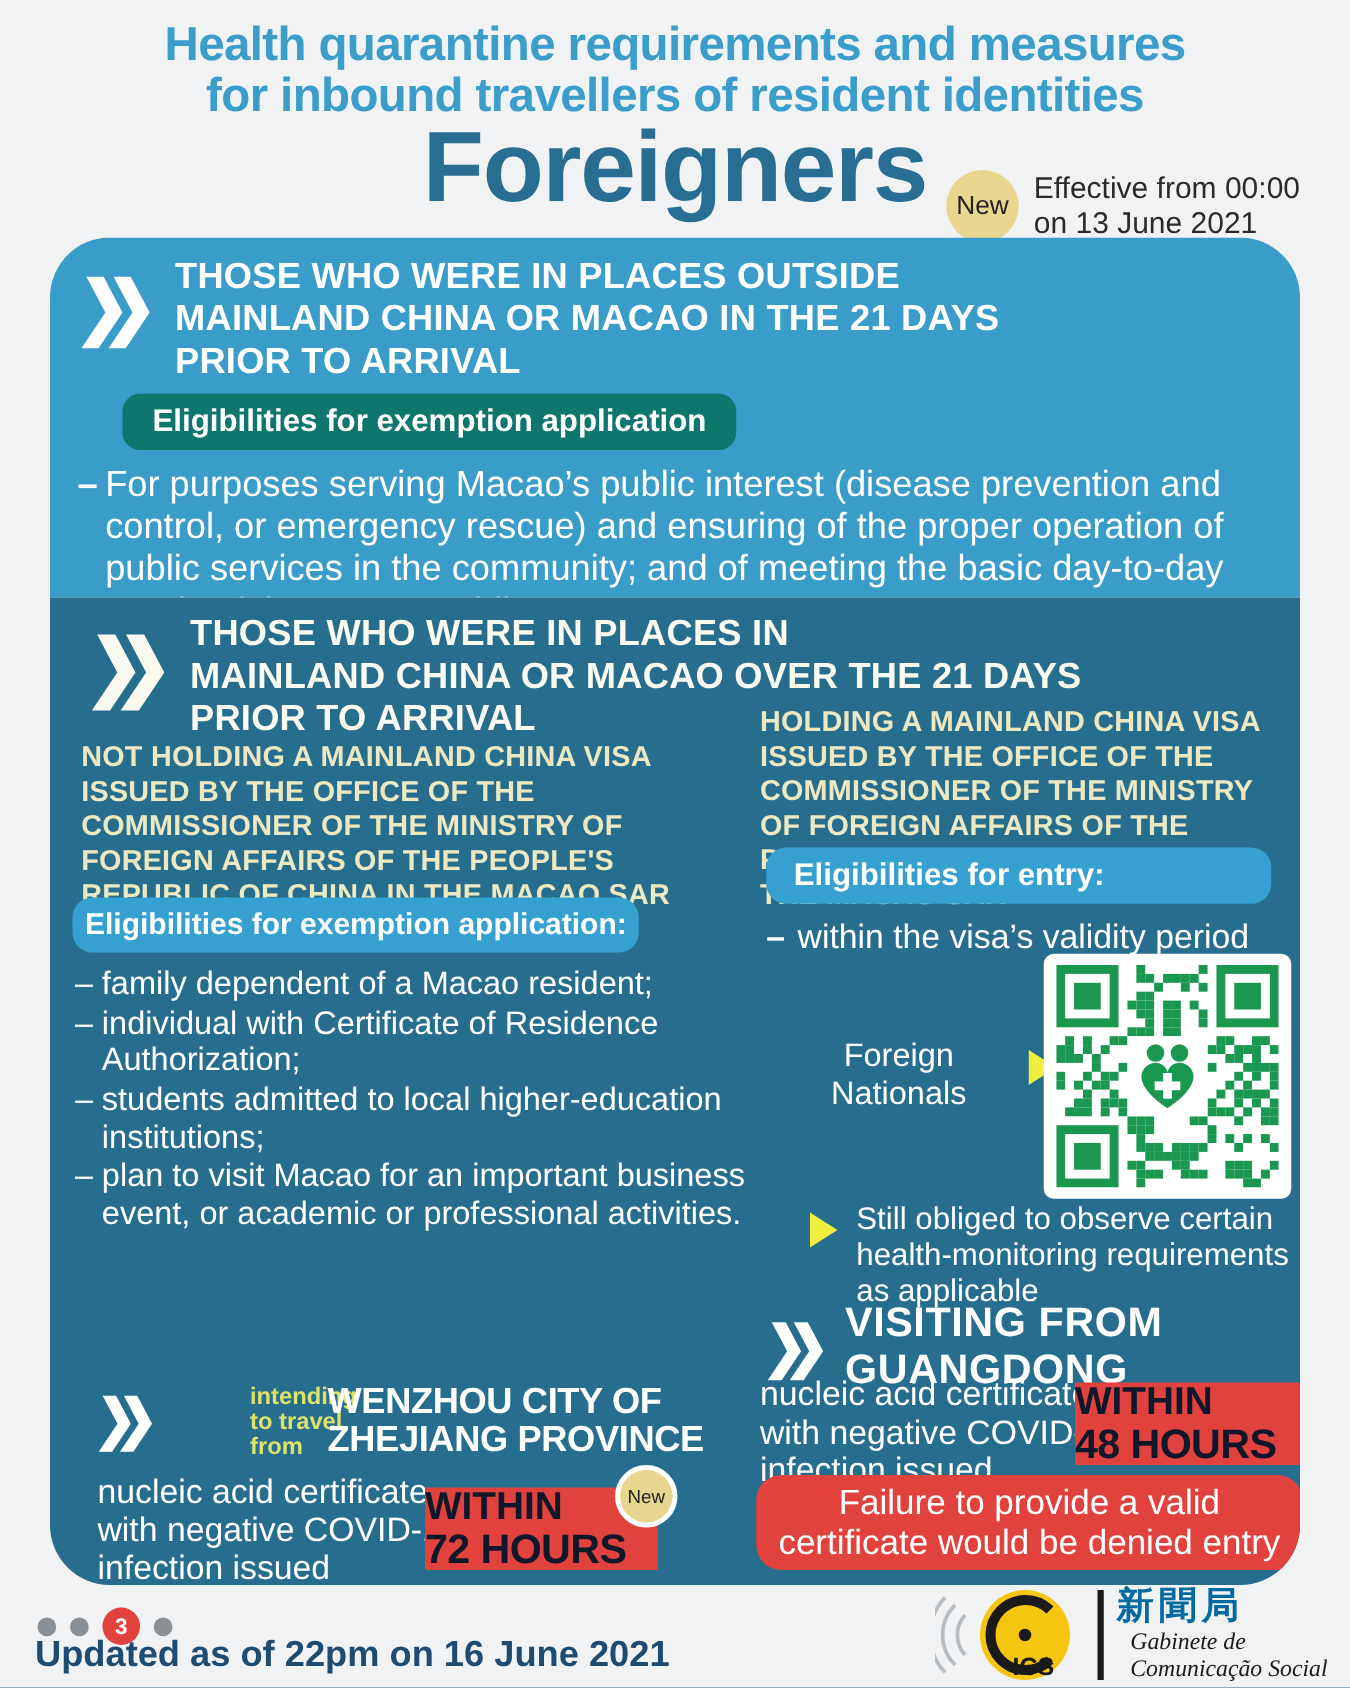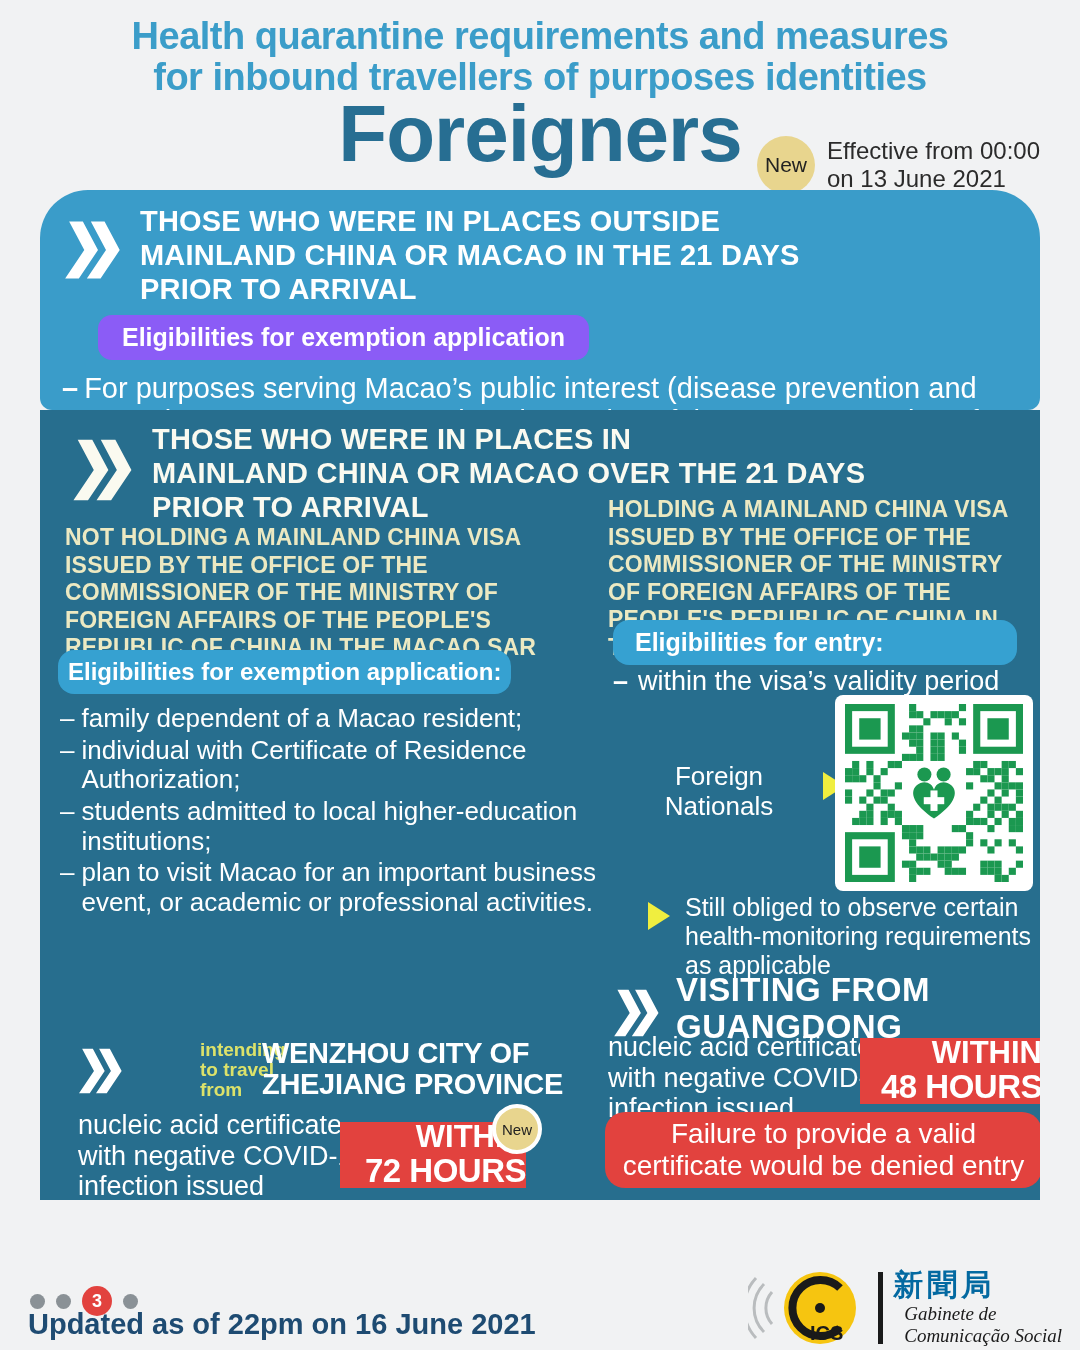--- a/index.html
+++ b/index.html
@@ -14,65 +14,65 @@
     color:#276e92;font-size:80px;font-weight:bold;letter-spacing:-1px;}
   .effective{position:absolute;top:136px;right:40px;display:flex;align-items:center;gap:12px;}
   .new-circle{width:58px;height:58px;border-radius:50%;background:#e8d58e;
     display:flex;align-items:center;justify-content:center;
     color:#222;font-size:21px;flex:0 0 auto;}
   .effective-text{color:#2b2b2b;font-size:24px;line-height:1.15;}
 
   
   .card{position:absolute;left:40px;top:190px;width:1000px;height:1078px;
         border-radius:48px;overflow:hidden;}
-  .sec1{position:relative;background:#3a9cc9;height:220px;box-sizing:border-box;padding:14px 20px 12px 20px;border-radius:12px;}
+  .sec1{position:relative;background:#3a9cc9;height:288px;box-sizing:border-box;padding:14px 20px 12px 20px;}
   .sec2{position:relative;background:#276e8e;height:790px;}
 
   .sec-head{display:flex;gap:16px;}
   .chev{flex:0 0 auto;}
   .sec-head-title{color:#fff;font-size:29px;font-weight:bold;line-height:1.18;
     letter-spacing:0.2px;white-space:nowrap;}
   .sec2 .sec-head-title{color:#fafaf0;}
 
-  .pill-dark{display:inline-block;background:#8b5cf6;color:#fff;font-size:25px;font-weight:bold;
+  .pill-dark{display:inline-block;background:#0f766e;color:#fff;font-size:25px;font-weight:bold;
     padding:8px 24px;border-radius:14px;margin:8px 0 0 38px;}
   .pill-light{display:inline-block;background:#36a1d1;color:#fff;font-weight:bold;
     border-radius:16px;box-sizing:border-box;}
 
   .dash-par{display:flex;color:#fff;font-size:29px;line-height:1.16;margin:12px 2px 0 2px;}
   .dash-par::before{content:"\2013";font-weight:bold;margin-right:6px;flex:0 0 auto;}
 
   
   .sub-cream{color:#ece9c2;font-weight:bold;font-size:23px;line-height:1.2;letter-spacing:0.2px;}
   .left-sub{left:25px;top:114px;width:500px;}
   .right-sub{left:568px;top:86px;width:415px;}
 
   .left-pill{left:18px;top:240px;font-size:24px;padding:8px 10px;}
-  .right-pill{left:573px;top:210px;width:404px;font-size:25px;padding:8px 22px;}
+  .right-pill{left:573px;top:200px;width:404px;font-size:25px;padding:8px 22px;}
 
   .bullet-list{left:20px;top:294px;width:552px;height:332px;overflow:hidden;
     color:#fff;font-size:26px;line-height:1.14;margin:0;padding:0;list-style:none;}
   .bullet-list li{display:flex;margin-bottom:2px;}
   .bullet-list li::before{content:"\2013";margin-right:7px;flex:0 0 auto;}
 
   .validity-row{left:573px;top:256px;display:flex;color:#fff;font-size:27px;}
   .validity-row::before{content:"\2013";margin-right:10px;font-weight:bold;}
 
   .travel-chev{left:35px;top:628px;}
   .travel-label{left:132px;top:630px;width:100px;color:#dce26a;
     font-size:19px;font-weight:bold;line-height:1.05;margin-left:28px;}
   .travel-dest{left:222px;top:628px;width:310px;color:#fff;font-size:29px;
     font-weight:bold;line-height:1.08;letter-spacing:-0.3px;}
 
   .cert-text{color:#fff;font-size:27px;line-height:1.13;}
   .cert-left{left:38px;top:700px;}
   .cert-right{left:568px;top:622px;}
   .cert-text div{white-space:nowrap;}
 
-  .red-box{background:#e2423e;color:#ffffff;text-align:right;font-weight:bold;
+  .red-box{background:#e2423e;color:#0f172a;text-align:left;font-weight:bold;
     display:flex;flex-direction:column;justify-content:center;line-height:1.05;}
   .red72{left:300px;top:712px;width:186px;height:66px;font-size:31px;}
   .red48{left:820px;top:628px;width:182px;height:66px;font-size:31px;}
   .red-box .wv{font-size:33px;letter-spacing:-0.5px;}
 
   .new-circle-sm{left:452px;top:694px;width:42px;height:42px;border-radius:50%;
     background:#e8d58e;border:4px solid #fff;display:flex;align-items:center;justify-content:center;
     color:#222;font-size:15px;}
 
   .qr-box{left:795px;top:285px;width:198px;height:196px;background:#fff;border-radius:8px;
@@ -111,21 +111,21 @@
   .gcs-text{line-height:1;}
   .gcs-cn{font-size:30px;font-weight:bold;color:#0369a1;letter-spacing:4px;}
   .gcs-pt{font-family:"Liberation Serif", serif;font-style:italic;font-size:19px;color:#1a1a1a;
     margin-top:3px;line-height:1.12;margin-left:11px;}
 </style>
 </head>
 <body>
 
 <div class="main-title">
   <div>Health quarantine requirements and measures</div>
-  <div>for inbound travellers of purposes identities</div>
+  <div>for inbound travellers of resident identities</div>
 </div>
 <div class="audience">Foreigners</div>
 
 <div class="effective">
   <div class="new-circle">New</div>
   <div class="effective-text">
     <div>Effective from 00:00</div>
     <div>on 13 June 2021</div>
   </div>
 </div>

